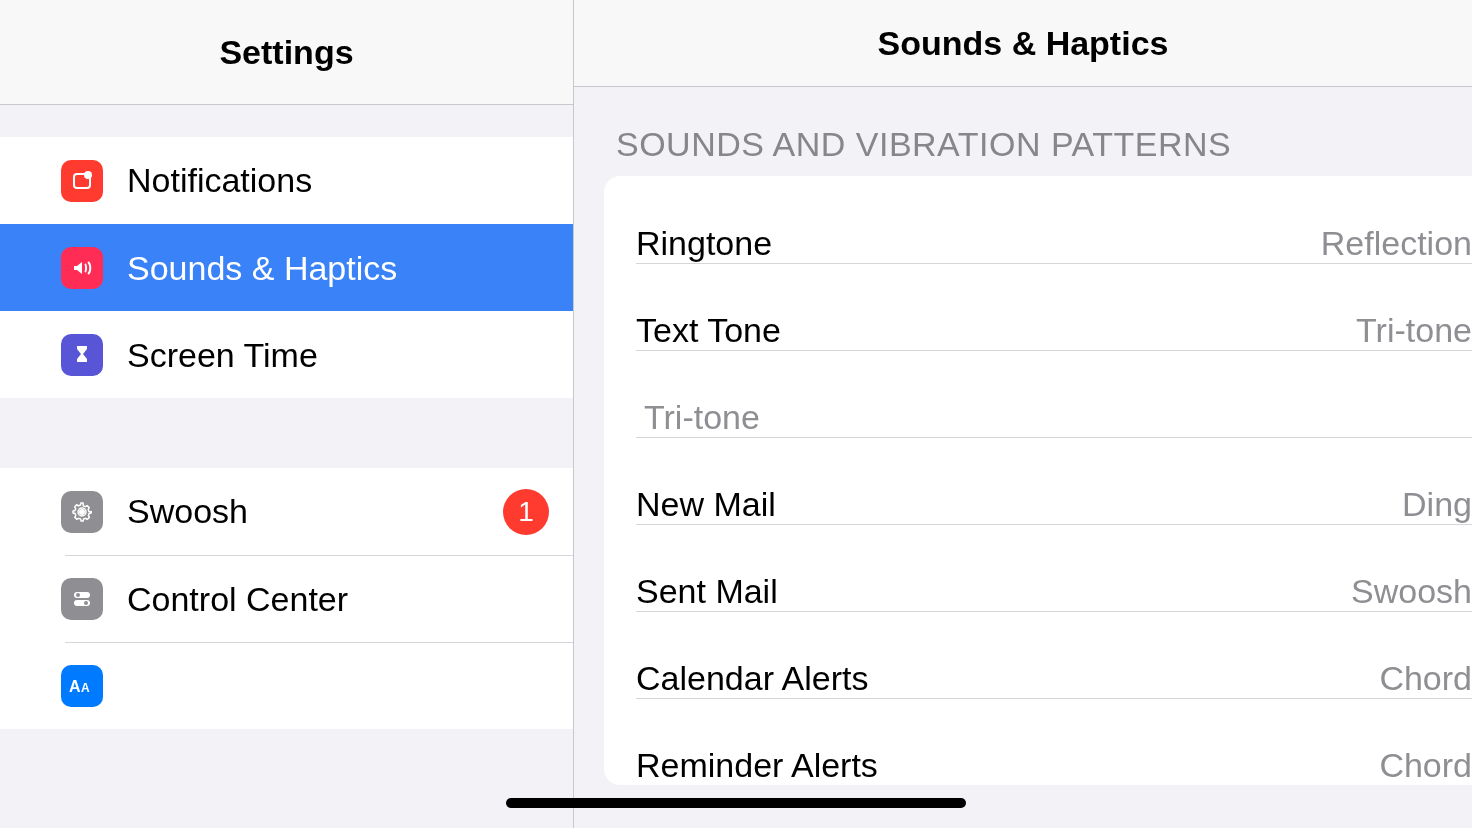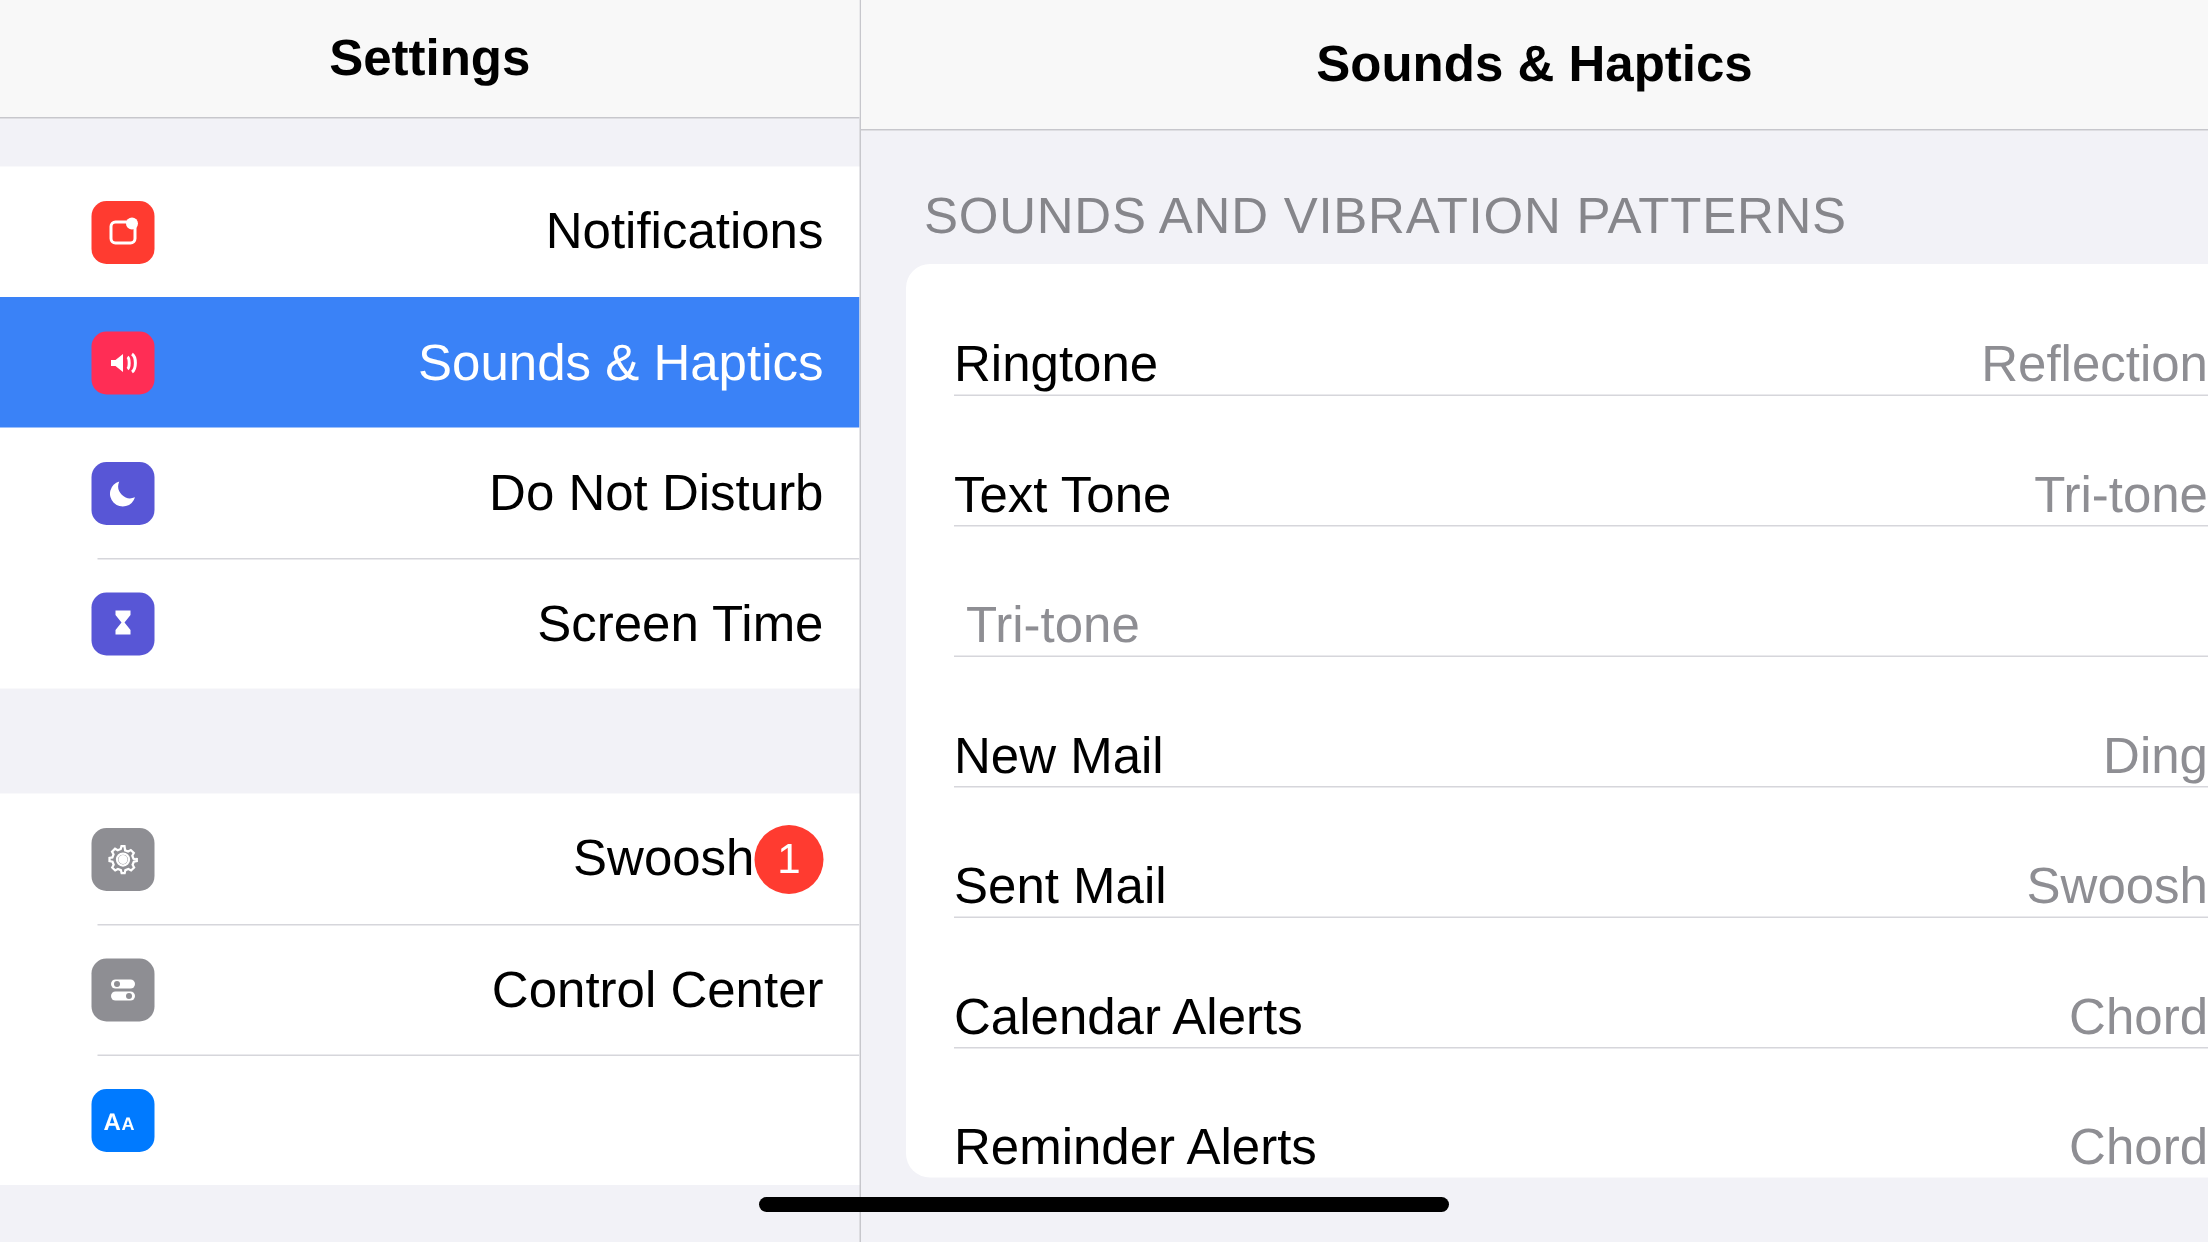--- a/index.html
+++ b/index.html
@@ -24,21 +24,21 @@
     
     .sidebar {
       width: 574px;
       height: 100%;
       border-right: 1px solid #c7c7cc;
       display: flex;
       flex-direction: column;
       background: #f2f2f7;
     }
     .sidebar-header {
-      height: 79px;
+      height: 105px;
       display: flex;
       align-items: center;
       justify-content: center;
       background: #f8f8f8f0;
       border-bottom: 1px solid #c7c7cc;
     }
     .sidebar-title {
       font-size: 34px;
       font-weight: 700;
       color: #000;
@@ -56,21 +56,20 @@
     }
     .group .row + .row .row-inner {
       border-top: 1px solid #d6d6db;
     }
     .row {
       display: flex;
       align-items: center;
       height: 87px;
       position: relative;
       padding-left: 0;
-      text-align: right;
     }
     .row .icon-wrap {
       width: 42px;
       height: 42px;
       border-radius: 10px;
       margin-left: -4px;
       margin-right: 24px;
       display: flex;
       align-items: center;
       justify-content: center;
@@ -233,30 +232,20 @@
               <svg width="24" height="24" viewBox="0 0 24 24" fill="#fff">
                   <path d="M4 10v4h3l5 4V6l-5 4H4z"></path>
                   <path d="M15 8c1.5 1 1.5 7 0 8" fill="none" stroke="#fff" stroke-width="2"></path>
                   <path d="M18 6c3 2 3 10 0 12" fill="none" stroke="#fff" stroke-width="2"></path>
                 </svg>
             </div>
             <div class="row-label">Sounds &amp; Haptics</div>
           </div>
         </div>
 
-        <div class="row">
-          <div class="row-inner">
-            <div class="icon-wrap bg-purple">
-              <svg width="24" height="24" viewBox="0 0 24 24" fill="#fff">
-                  <path d="M20 14.5A8 8 0 0 1 9.5 4 8.5 8.5 0 1 0 20 14.5z"></path>
-                </svg>
-            </div>
-            <div class="row-label">Do Not Disturb</div>
-          </div>
-        </div>
 
         <div class="row">
           <div class="row-inner">
             <div class="icon-wrap bg-purple">
               <svg width="24" height="24" viewBox="0 0 24 24" fill="#fff">
                   <path d="M7 3h10v3l-4 5 4 5v3H7v-3l4-5-4-5V3z"></path>
                 </svg>
             </div>
             <div class="row-label">Screen Time</div>
           </div>

